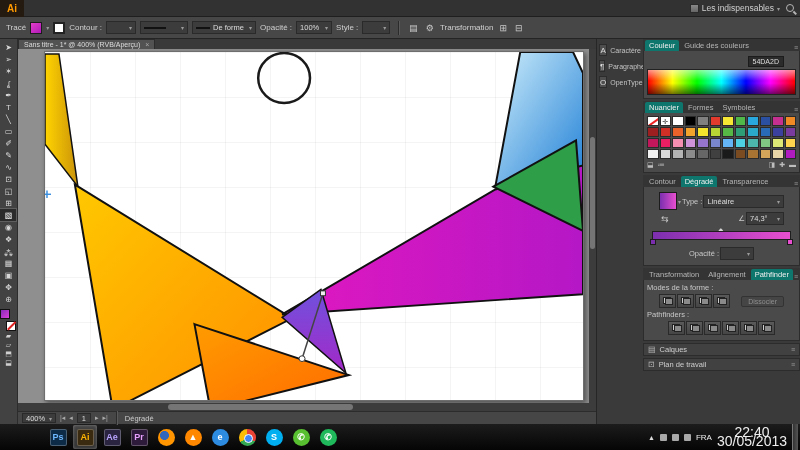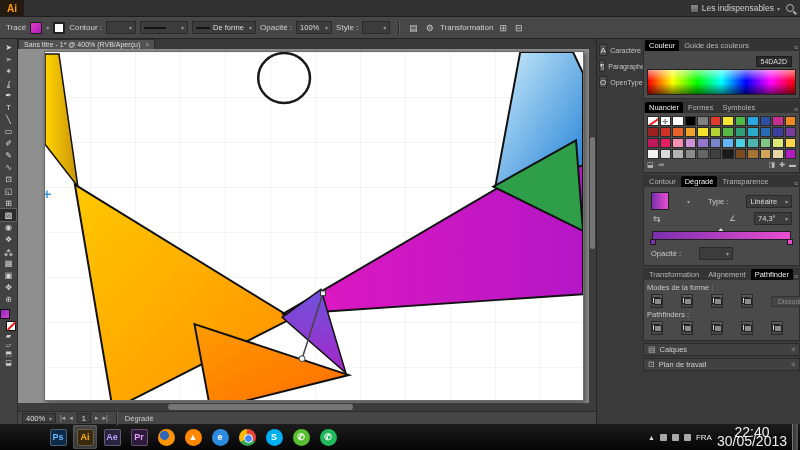--- a/index.html
+++ b/index.html
@@ -77,25 +77,25 @@
   #rightdock { flex:1; background:#3a3a3a; border-left:1px solid #262626; display:flex; }
   #collapsed-col { width:46px; padding-top:4px; display:flex; flex-direction:column; gap:2px; }
   .cp-item { display:flex; align-items:center; gap:3px; padding:1px 2px; }
   .cp-ic { width:12px; height:12px; background:#4e4e4e; border:1px solid #2c2c2c; color:#ddd;
     font-size:8px; display:flex; align-items:center; justify-content:center; }
   .cp-label { color:#c4c4c4; font-size:7px; }
 
   #panels-col { width:157px; display:flex; flex-direction:column; gap:2px; }
   .tabbar { display:flex; align-items:flex-end; background:#343434; height:12px; padding:0 2px; gap:1px; }
   .tab { font-size:7.5px; color:#b5b5b5; padding:1px 4px; white-space:nowrap; }
-  .tab.active { background:#000000; color:#eee; border-radius:2px 2px 0 0; }
+  .tab.active { background:#0f766e; color:#eee; border-radius:2px 2px 0 0; }
   .panel-menu-icon { margin-left:auto; color:#9a9a9a; font-size:7px; }
   .panel { background:#4a4a4a; border:1px solid #2c2c2c; border-top:none; padding:3px; }
   .plabel { color:#c8c8c8; font-size:7.5px; }
-  .prow { display:flex; align-items:center; gap:18px; margin:2px 4px; }
+  .prow { display:flex; align-items:center; gap:1px; margin:2px 12px;justify-content:center; }
 
   #hex-box { background:#2b2b2b; color:#ddd; font-size:7px; padding:1px 4px; border:1px solid #1c1c1c;
     margin-left:auto; }
   #spectrum { height:26px; border:1px solid #222; margin-top:2px;
     background:linear-gradient(to bottom, rgba(255,255,255,.55), rgba(255,255,255,0) 45%, rgba(0,0,0,0) 55%, rgba(0,0,0,.55)),
       linear-gradient(to right,#f00,#ff0,#0f0,#0ff,#00f,#f0f,#f00); }
 
   #swatch-grid { display:grid; grid-template-columns:repeat(12,1fr); gap:1px; }
   .swatch { height:10px; border:1px solid #2a2a2a; }
   .swatch.none { background:#fff; position:relative; overflow:hidden; }

